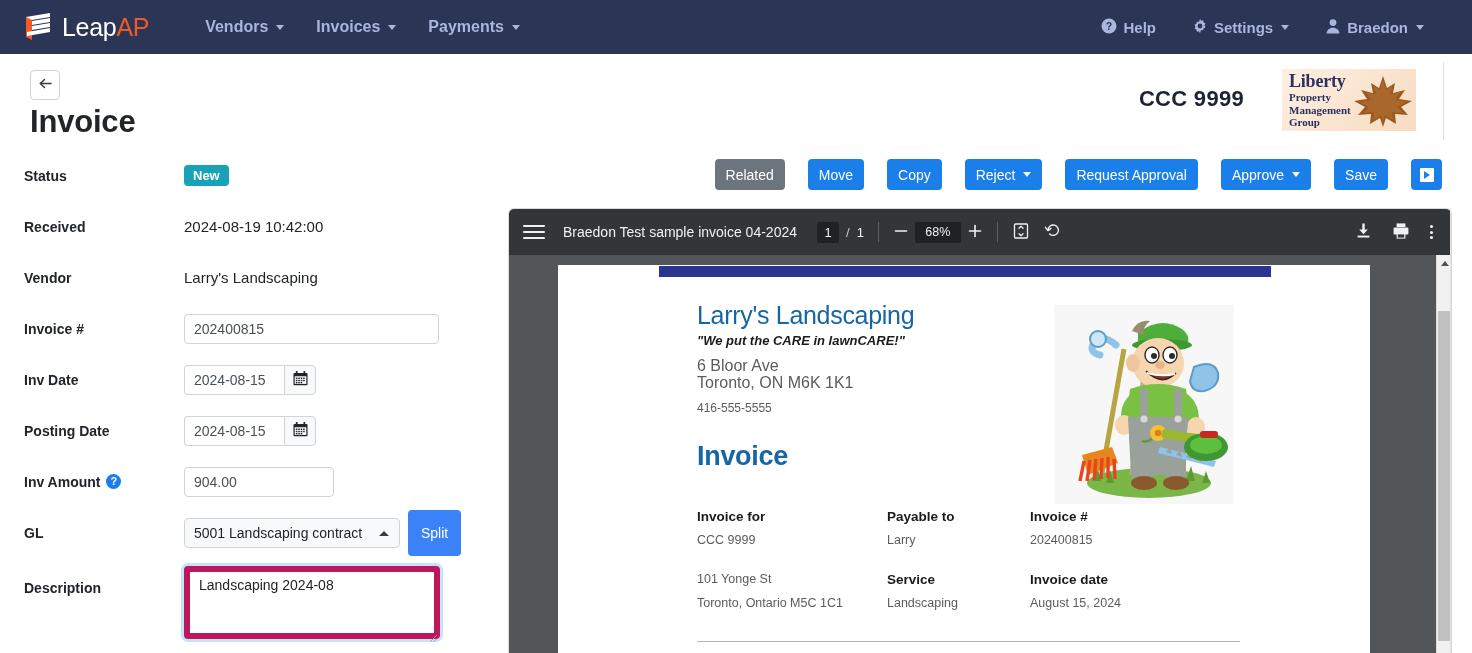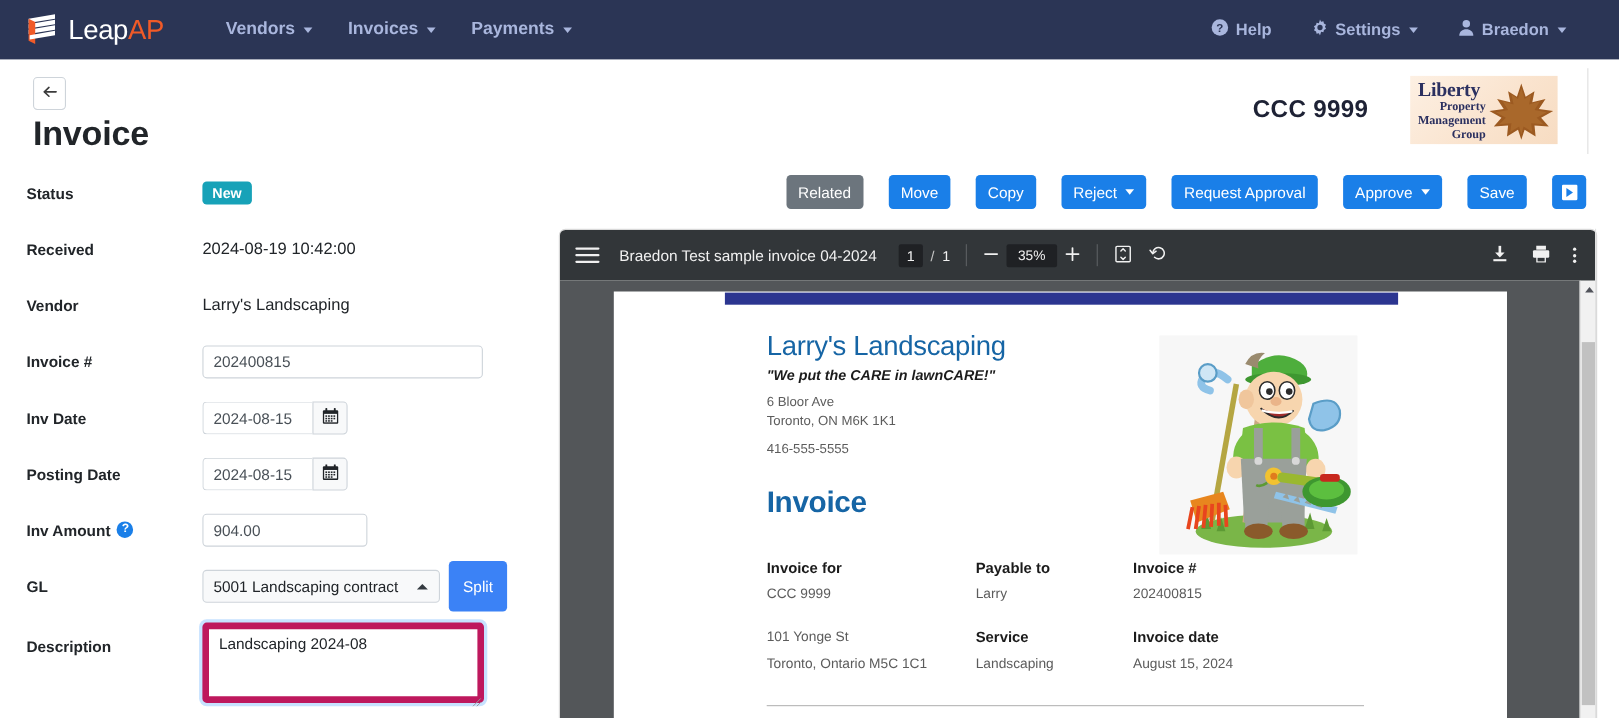--- a/index.html
+++ b/index.html
@@ -73,21 +73,20 @@
     position: absolute; left: 7px; top: 2px;
     font-family: "Liberation Serif", serif;
     font-size: 18px; font-weight: bold; color: #2b3060;
     letter-spacing: -0.2px;
   }
   .liberty-sub {
     position: absolute; left: 7px; top: 22px;
     font-family: "Liberation Serif", serif;
     font-size: 11px; font-weight: bold; color: #2b3060;
     line-height: 12.5px;
-    text-align: right;
   }
   .maple {
     position: absolute; right: 2px; top: 5px;
     width: 62px; height: 55px;
   }
   .hdr-divider {
     position: absolute; right: 28px; top: 62px;
     width: 1px; height: 78px; background: #dfdfdf;
   }
 
@@ -254,21 +253,21 @@
   }
   .doc { position: absolute; left: 139px; top: 36px; width: 560px; }
   .doc-company {
     font-size: 25px; color: #1665a5; font-weight: normal;
     letter-spacing: -0.3px; margin-bottom: 3px;
   }
   .doc-tagline {
     font-size: 13px; font-weight: bold; font-style: italic;
     color: #1b1b1b; margin-bottom: 9px;
   }
-  .doc-addr { font-size: 12px; color: #5c5c5c; line-height: 17px; }
+  .doc-addr { font-size: 16px; color: #5c5c5c; line-height: 17px; }
   .doc-phone { font-size: 12px; color: #5c5c5c; margin-top: 10px; }
   .doc-invoice-h {
     font-size: 27px; font-weight: bold; color: #1665a5;
     margin-top: 26px; letter-spacing: -0.3px;
   }
   .doc-grid {
     position: absolute; left: 0; top: 208px;
     width: 560px;
     display: grid;
     grid-template-columns: 190px 143px auto;
@@ -558,21 +557,21 @@
 
       <div class="pdf-sep"></div>
 
       <div class="pdf-btn">
         <span>
           <svg width="16" height="16" viewBox="0 0 16 16" stroke="#f1f1f1" stroke-width="1.6" stroke-linecap="round">
               <line x1="2.5" y1="8" x2="13.5" y2="8"></line>
             </svg>
         </span>
       </div>
-      <div class="pdf-zoombox">35%</div>
+      <div class="pdf-zoombox">68%</div>
       <div class="pdf-btn">
         <span>
           <svg width="16" height="16" viewBox="0 0 16 16" stroke="#f1f1f1" stroke-width="1.6" stroke-linecap="round">
               <line x1="2.5" y1="8" x2="13.5" y2="8"></line>
               <line x1="8" y1="2.5" x2="8" y2="13.5"></line>
             </svg>
         </span>
       </div>
 
       <div class="pdf-sep"></div>

